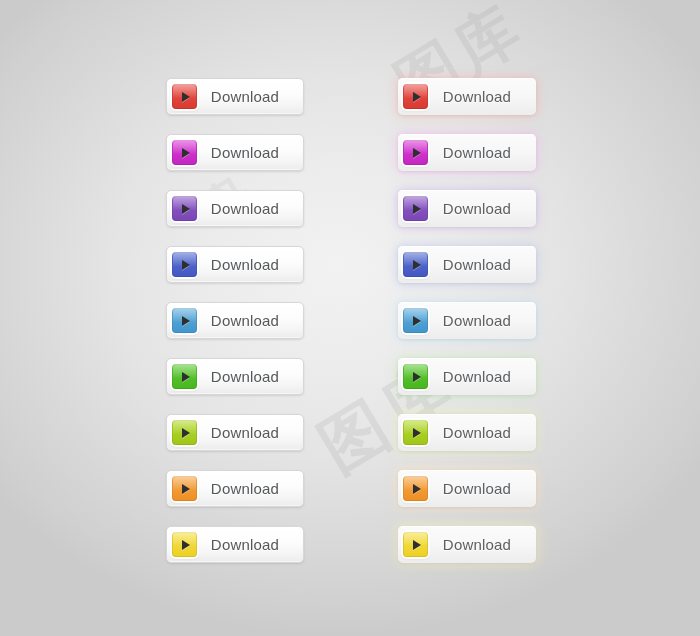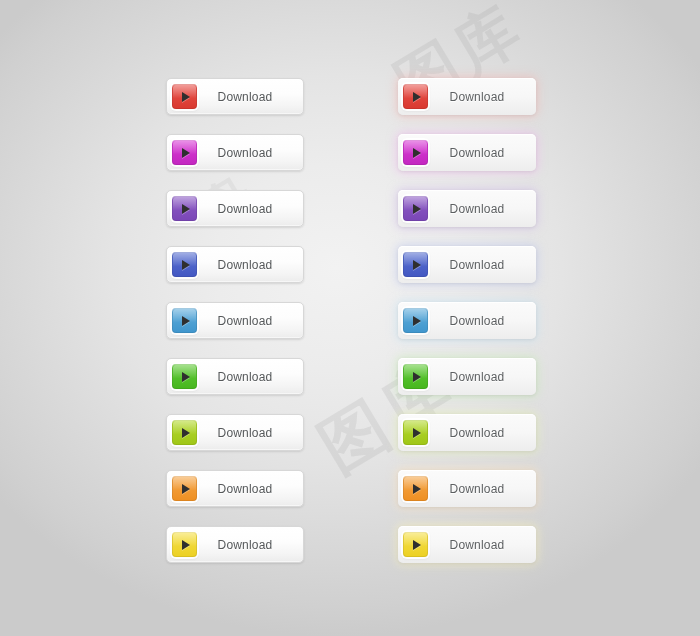--- a/index.html
+++ b/index.html
@@ -143,21 +143,21 @@
     margin-left: 2px;
     filter: drop-shadow(0 1px 0 rgba(255,255,255,0.33));
   }
 
   
   .dl-label {
     flex: 1 1 auto;
     text-align: center;
     padding-right: 10px;
     font-family: "Liberation Sans", sans-serif;
-    font-size: 12px;
+    font-size: 15px;
     font-weight: 400;
     color: #55585a;
     letter-spacing: 0.2px;
     text-shadow: 0 1px 0 rgba(255,255,255,0.95);
     white-space: nowrap;
   }
   .style-glow .dl-label { color: #5c5f61; }
 </style>
 </head>
 <body>

